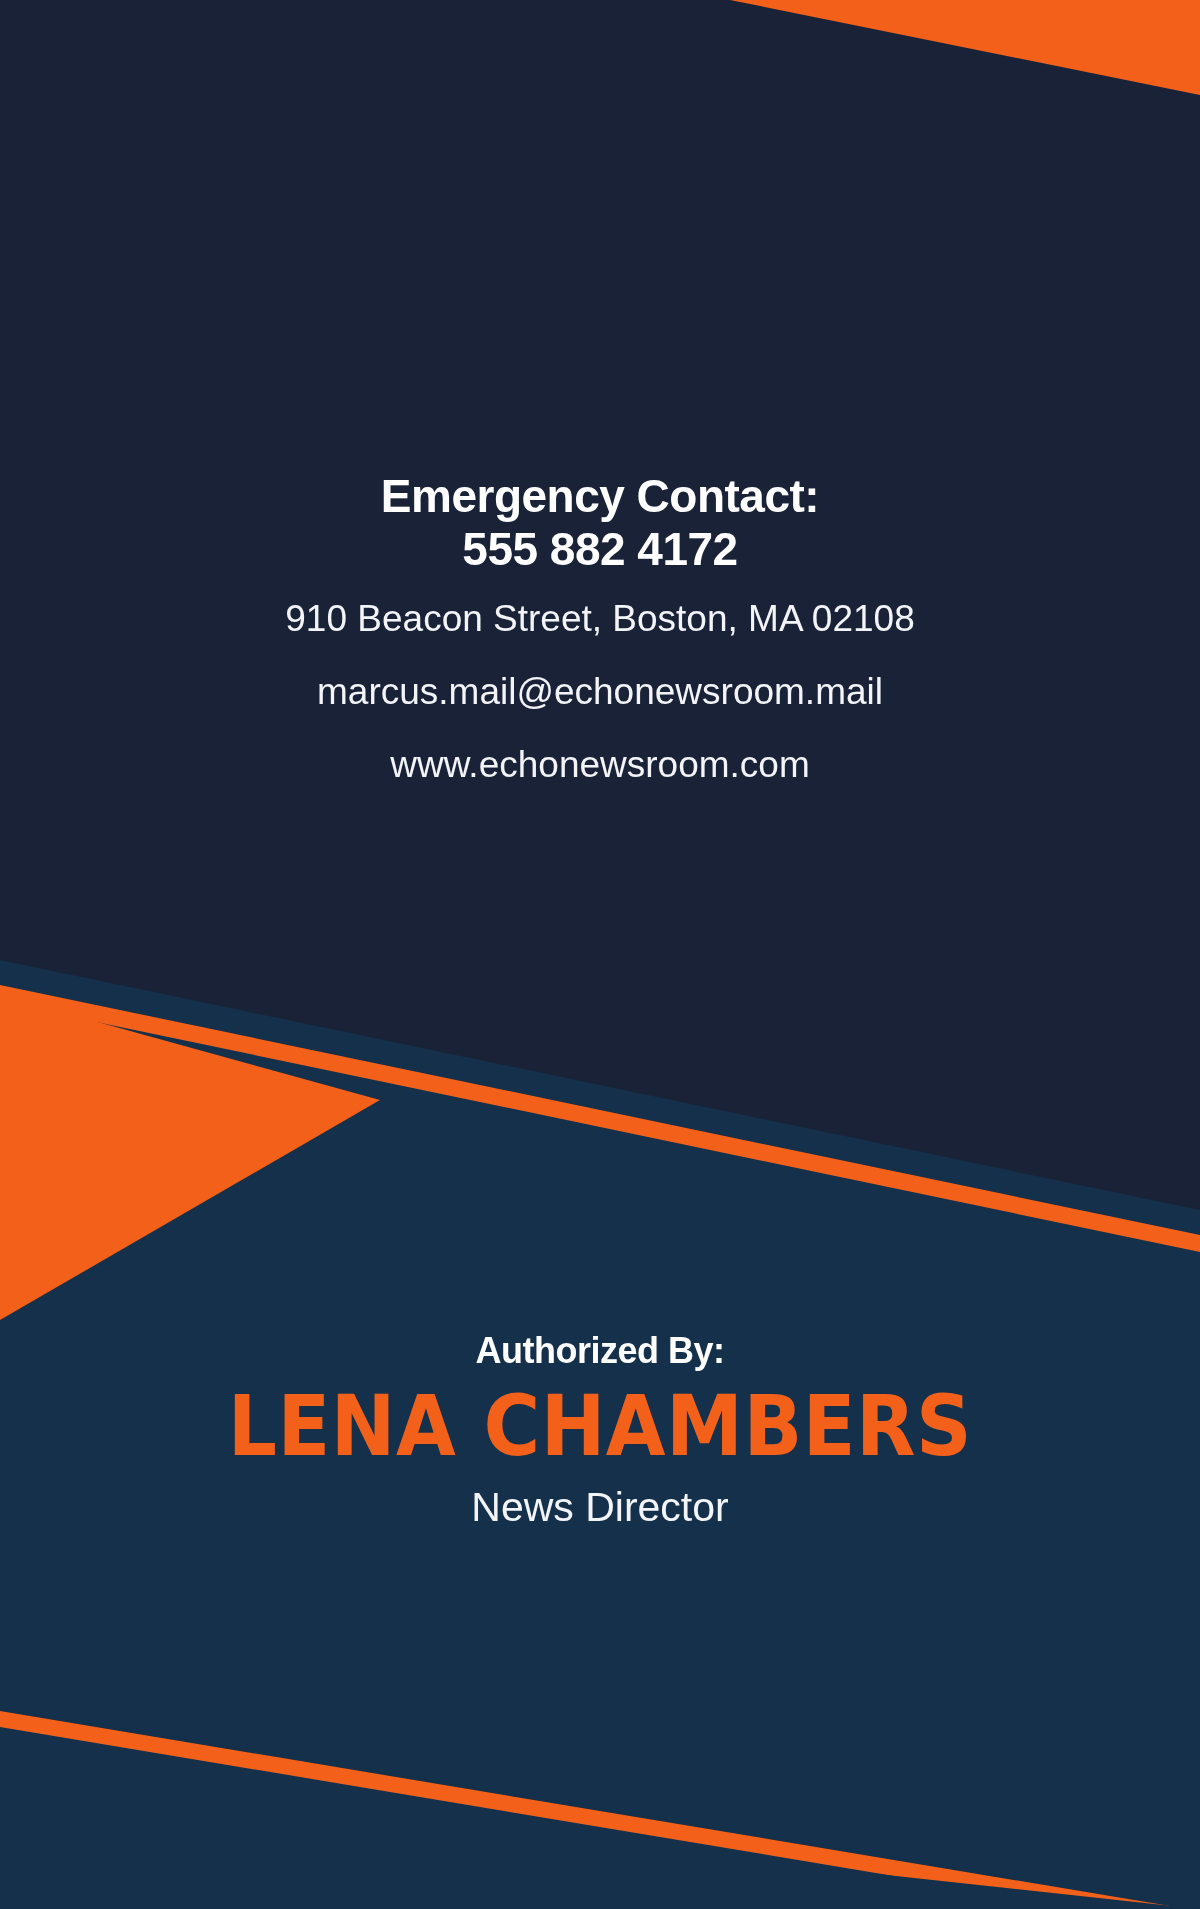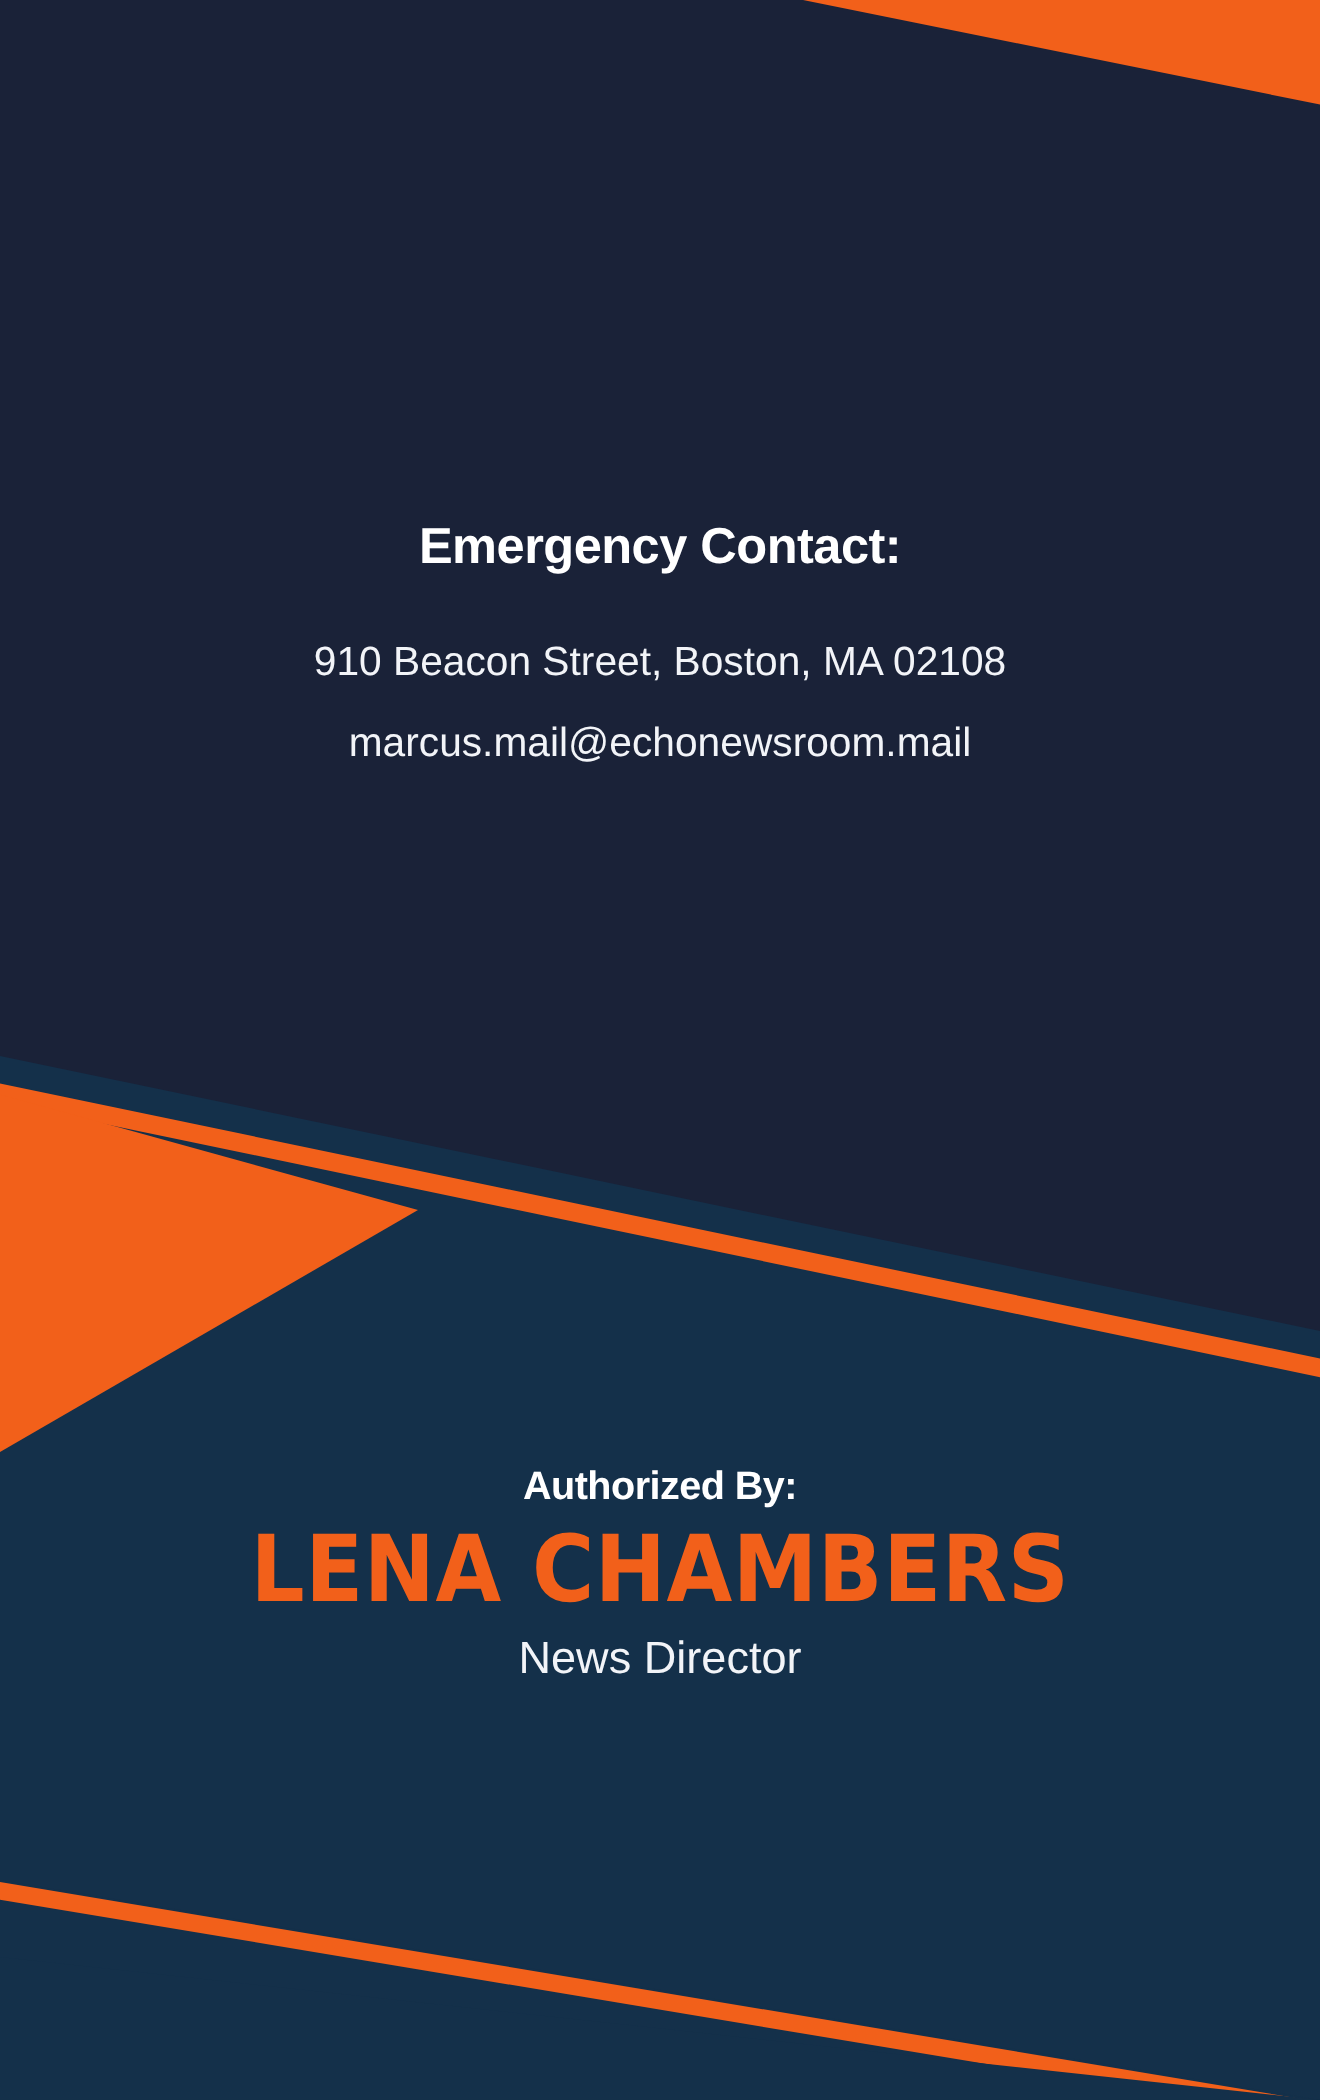--- a/index.html
+++ b/index.html
@@ -74,21 +74,21 @@
     font-weight: bold;
     line-height: 1.15;
     letter-spacing: -0.5px;
     margin: 0;
   }
   .emergency-title .num {
     display: block;
   }
 
   .contact-lines {
-    margin-top: 56px;
+    margin-top: 20px;
   }
   .contact-line {
     color: #f2f4f8;
     font-size: 37px;
     font-weight: 400;
     line-height: 1.22;
     margin: 0 0 28px 0;
     word-break: break-word;
   }
   .contact-line:last-child {
@@ -145,25 +145,27 @@
     <polygon points="0,50 1200,250 1200,250 0,250" fill="#14304a"></polygon>
     <polygon points="0,52 1200,252 1200,268 0,68" fill="#f2601a"></polygon>
     <polygon points="0,120 1200,250 0,250" fill="#14304a"></polygon>
   </svg>
 
   <div class="content">
 
     <div class="contact-block">
       <h1 class="emergency-title">
         <span>Emergency Contact:</span>
+        <span class="num">555 882 4172</span>
       </h1>
 
       <div class="contact-lines">
         <p class="contact-line">910 Beacon Street, Boston, MA 02108</p>
         <p class="contact-line">marcus.mail@echonewsroom.mail</p>
+        <p class="contact-line">www.echonewsroom.com</p>
       </div>
     </div>
 
     <div class="auth-block">
       <p class="auth-label">Authorized By:</p>
       <p class="auth-name">LENA CHAMBERS</p>
       <p class="auth-role">News Director</p>
     </div>
 
   </div>

